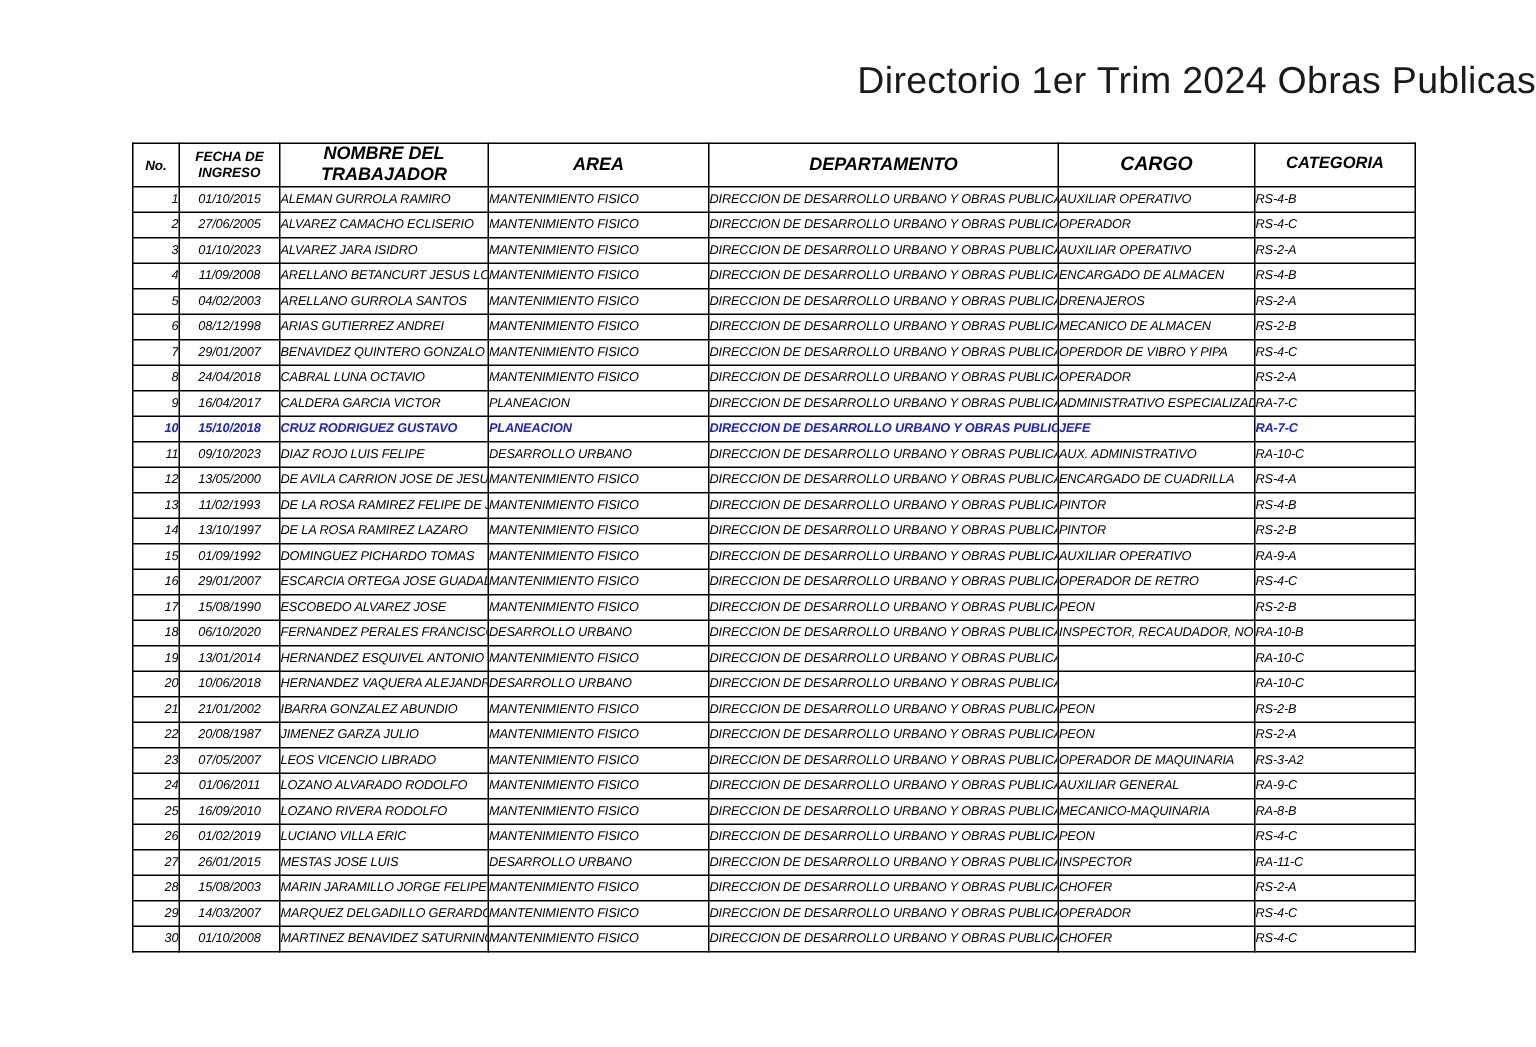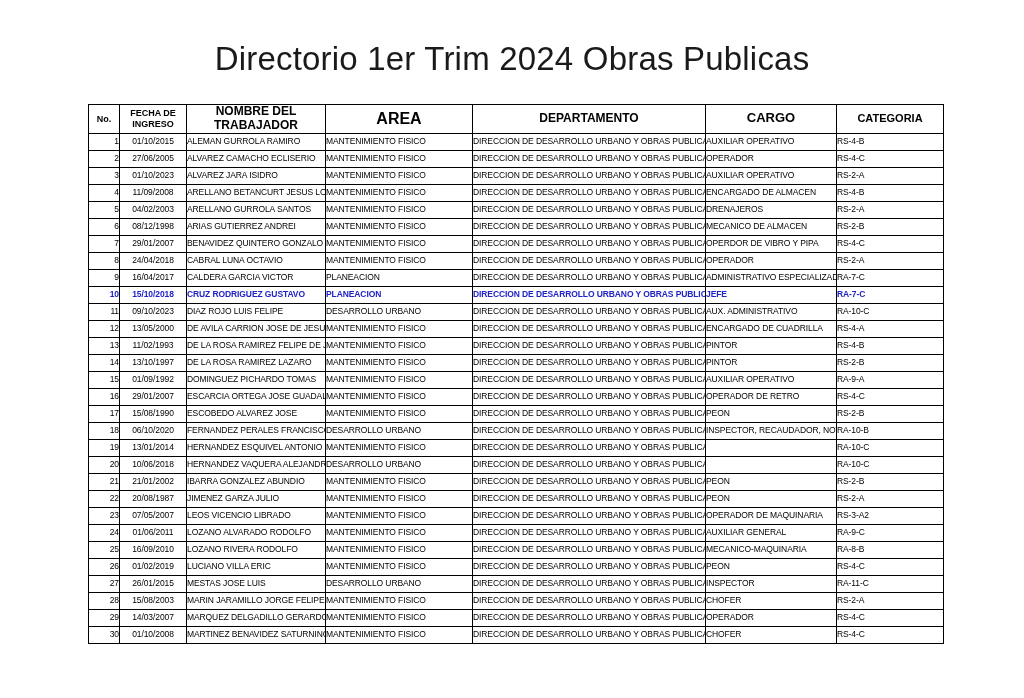--- a/index.html
+++ b/index.html
@@ -14,33 +14,34 @@
     color: #000000;
     overflow: hidden;
   }
   .page {
     position: relative;
     width: 1024px;
     height: 698px;
     background: #ffffff;
   }
   .doc-title {
-    text-align: center;
-    font-size: 33px;
+    text-align: right;
+    font-size: 25px;
     font-weight: 400;
     color: #1a1a1a;
     margin: 0;
     padding-top: 40px;
     padding-bottom: 22px;
     letter-spacing: 0.2px;
     font-family: "Liberation Sans", sans-serif;
   }
   .table-wrap {
     padding: 4px 88px;
     box-sizing: border-box;
+    font-style: italic;
   }
   table.directory {
     border-collapse: collapse;
     width: 848px;
     table-layout: fixed;
     font-family: "Liberation Sans", sans-serif;
   }
   table.directory th,
   table.directory td {
     border: 1px solid #000000;
@@ -51,21 +52,21 @@
   }
   thead th {
     font-weight: bold;
     text-align: center;
     line-height: 1.15;
     padding: 3px 2px;
   }
   th.h-no      { width: 30px;  font-size: 9px; }
   th.h-fecha   { width: 66px;  font-size: 9px; }
   th.h-nombre  { width: 138px; font-size: 12px; }
-  th.h-area    { width: 146px; font-size: 16px; }
+  th.h-area    { width: 146px; font-size: 12px; }
   th.h-depto   { width: 232px; font-size: 12px; }
   th.h-cargo   { width: 130px; font-size: 13px; }
   th.h-cat     { width: 106px; font-size: 11px; }
 
   tbody td {
     font-size: 8.5px;
     line-height: 1.05;
     height: 16px;
     font-family: "Liberation Sans", sans-serif;
     letter-spacing: -0.1px;

